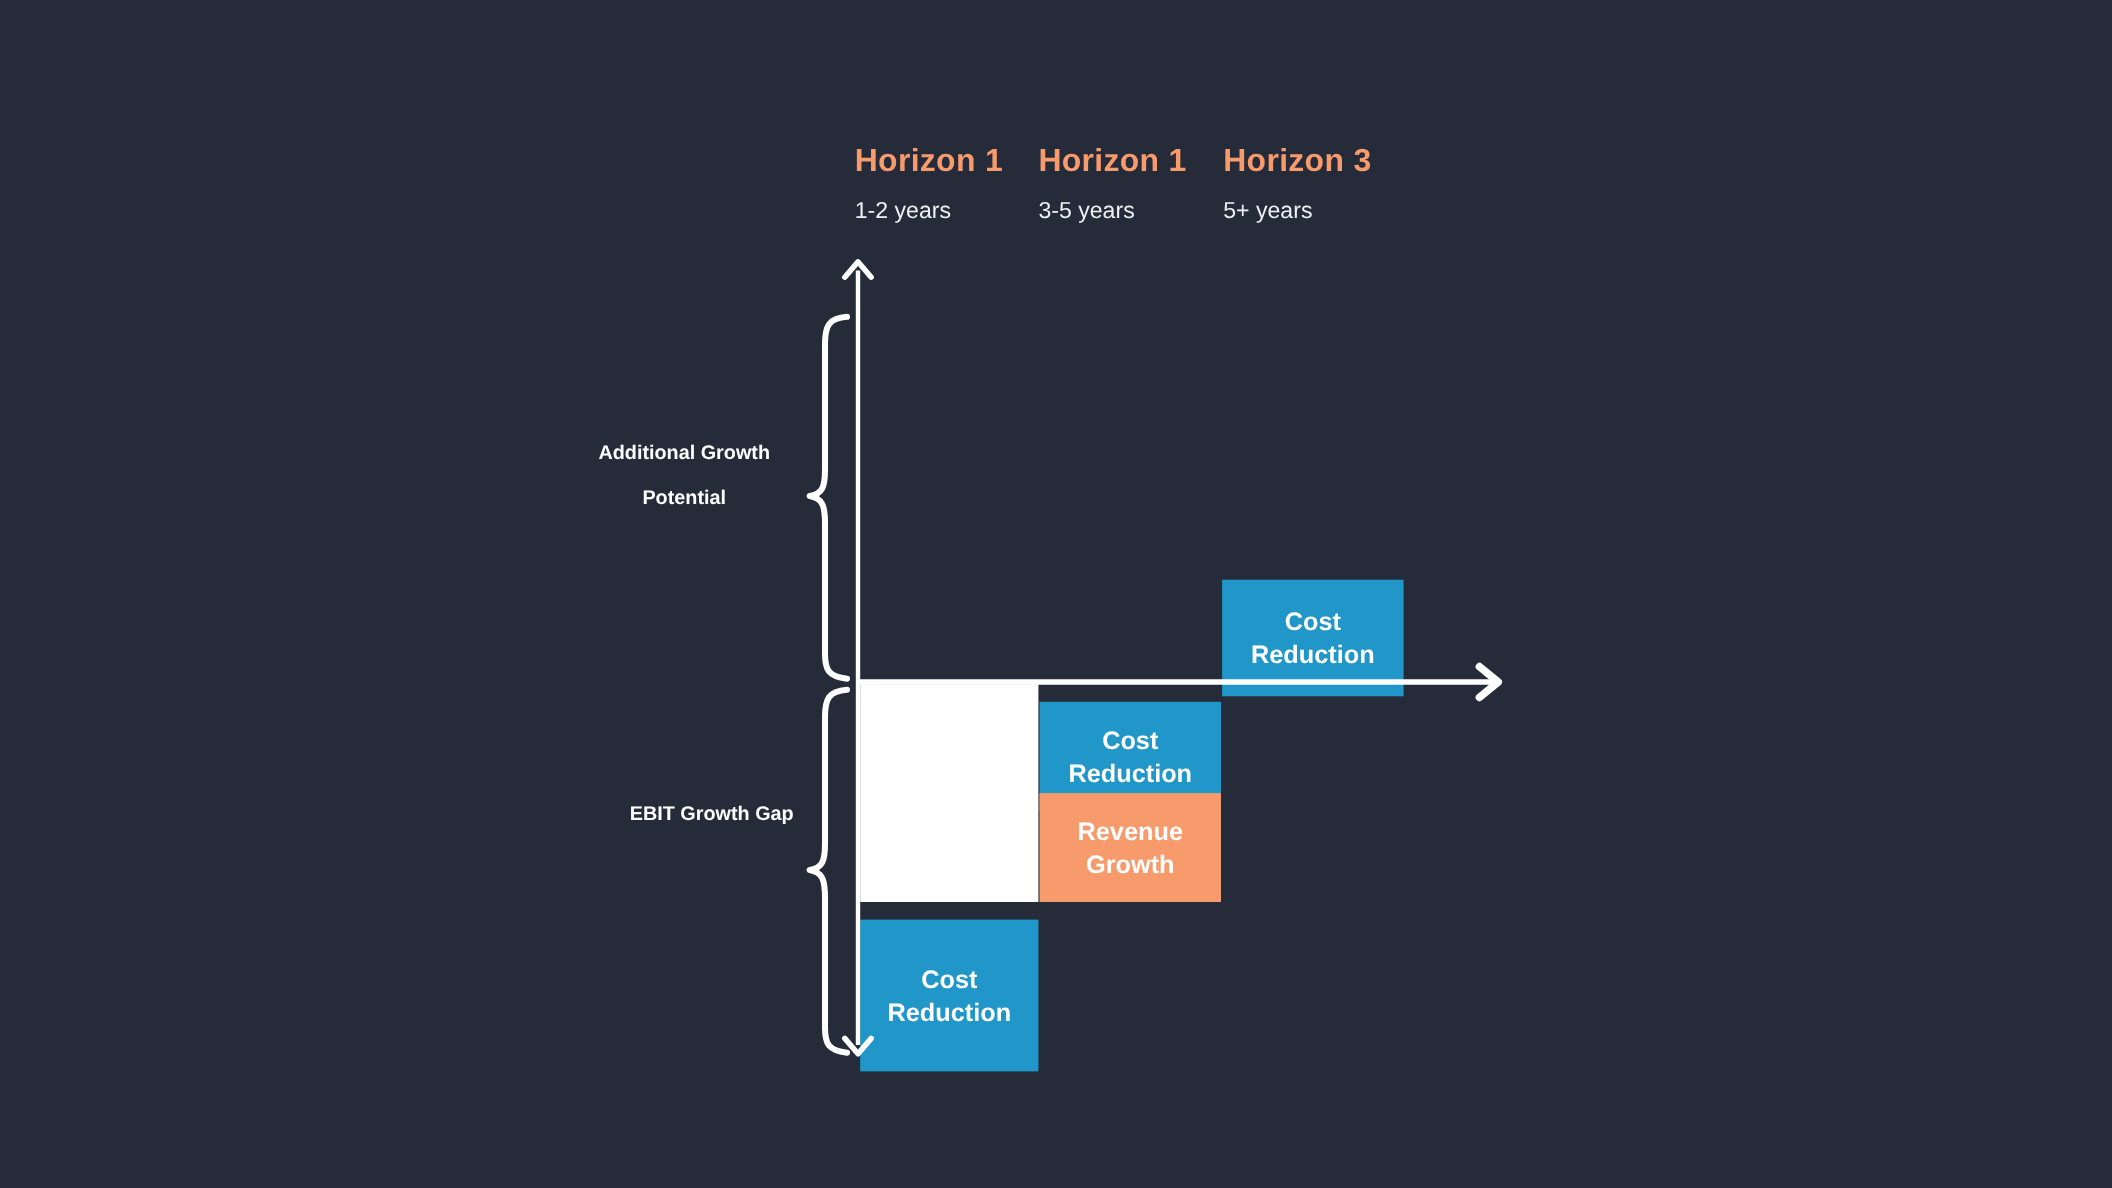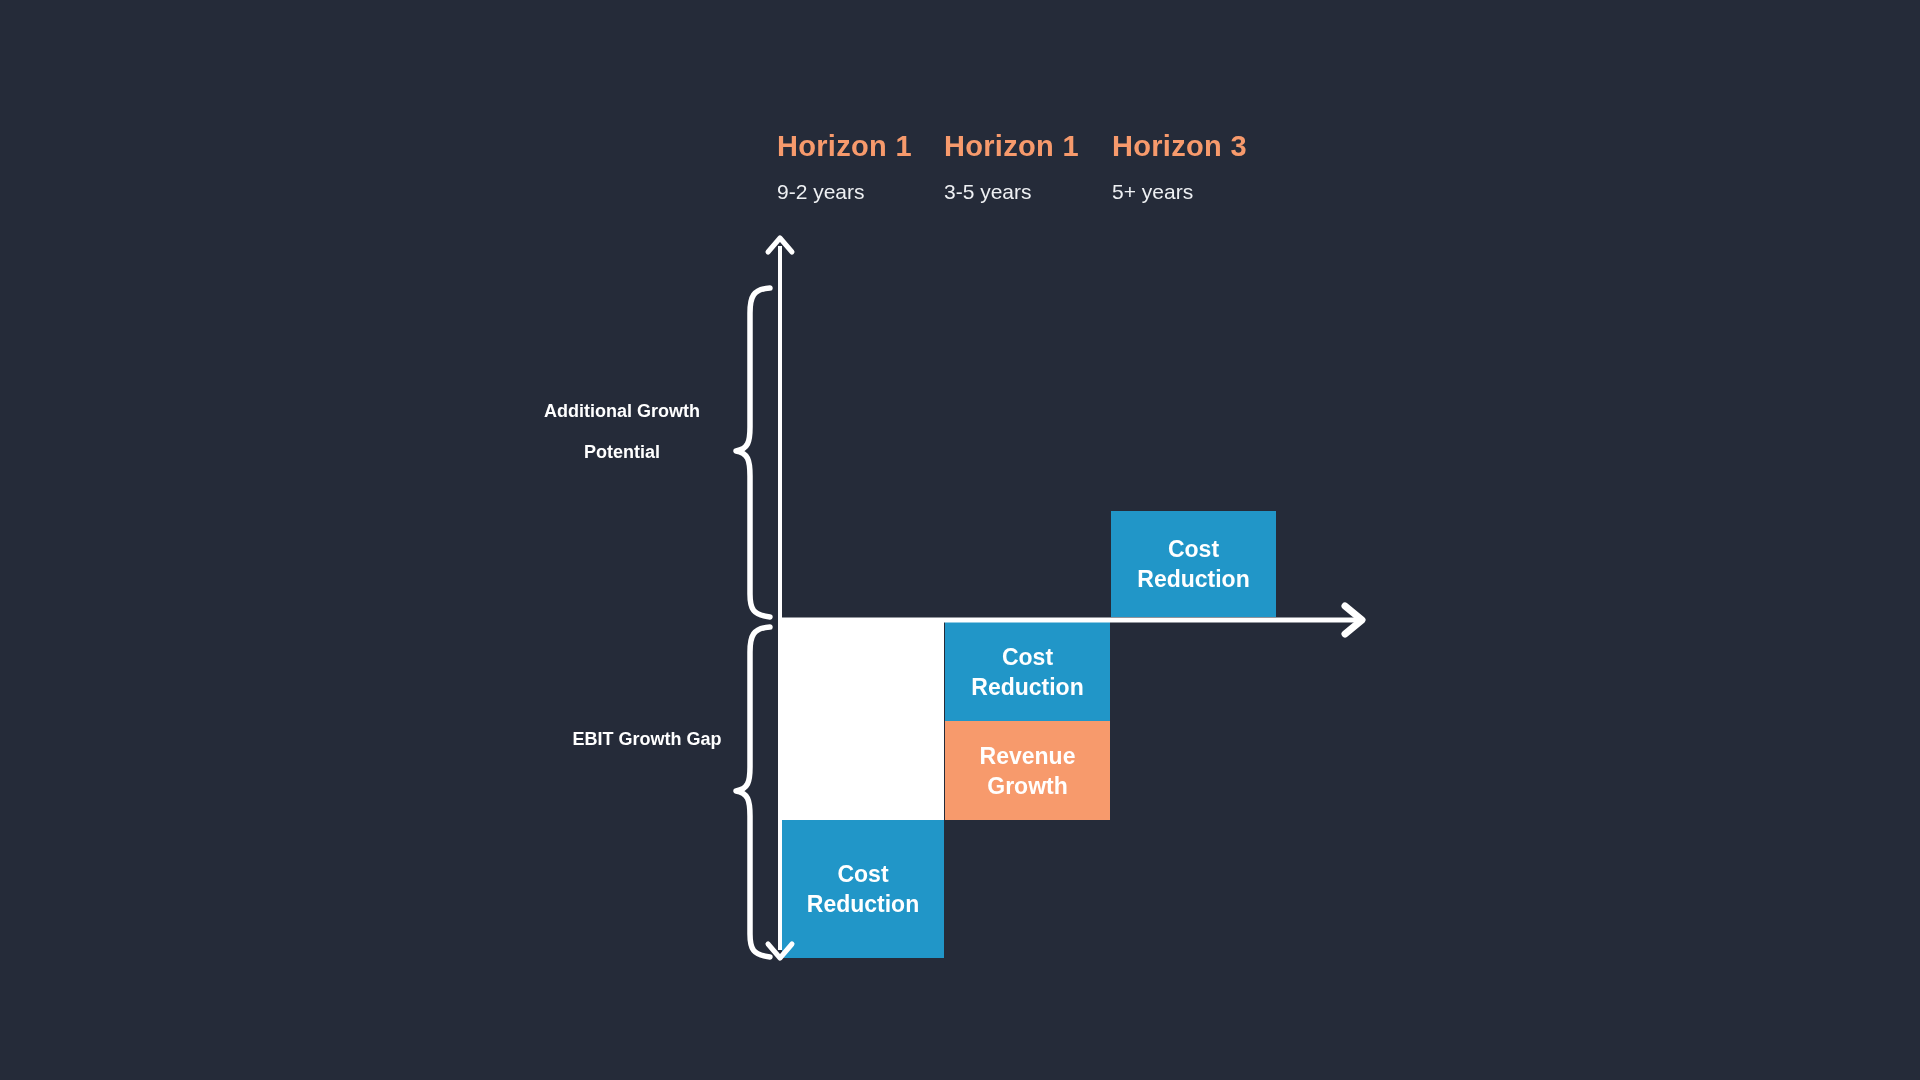--- a/index.html
+++ b/index.html
@@ -63,21 +63,21 @@
     display: flex;
     align-items: center;
     justify-content: center;
     text-align: center;
     color: var(--white);
     font-size: 23px;
     font-weight: 700;
     line-height: 30px;
     padding: 0 10px;
   }
-  .block.blue   { background: var(--blue); }
+  .block.blue   { background: var(--blue); margin-top: 16px; }
   .block.orange { background: var(--orange); }
   .block.white  { background: var(--white); }
 
   #block-h1-gap        { left: 782px;  top: 622px; width: 162px; height: 198px; }
   #block-h1-cost       { left: 782px;  top: 820px; width: 162px; height: 138px; }
   #block-h2-cost       { left: 945px;  top: 622px; width: 165px; height: 99px;  }
   #block-h2-revenue    { left: 945px;  top: 721px; width: 165px; height: 99px;  }
   #block-h3-disruption { left: 1111px; top: 283px; width: 165px; height: 228px; }
   #block-h3-cost       { left: 1111px; top: 511px; width: 165px; height: 106px; }
 
@@ -93,21 +93,21 @@
     fill: none;
   }
 </style>
 </head>
 <body>
 
 <div class="canvas">
 
   <div class="horizon-col" style="left:777px;">
     <div class="horizon-title">Horizon 1</div>
-    <div class="horizon-period">9-2 years</div>
+    <div class="horizon-period">1-2 years</div>
   </div>
   <div class="horizon-col" style="left:944px;">
     <div class="horizon-title">Horizon 1</div>
     <div class="horizon-period">3-5 years</div>
   </div>
   <div class="horizon-col" style="left:1112px;">
     <div class="horizon-title">Horizon 3</div>
     <div class="horizon-period">5+ years</div>
   </div>
 

